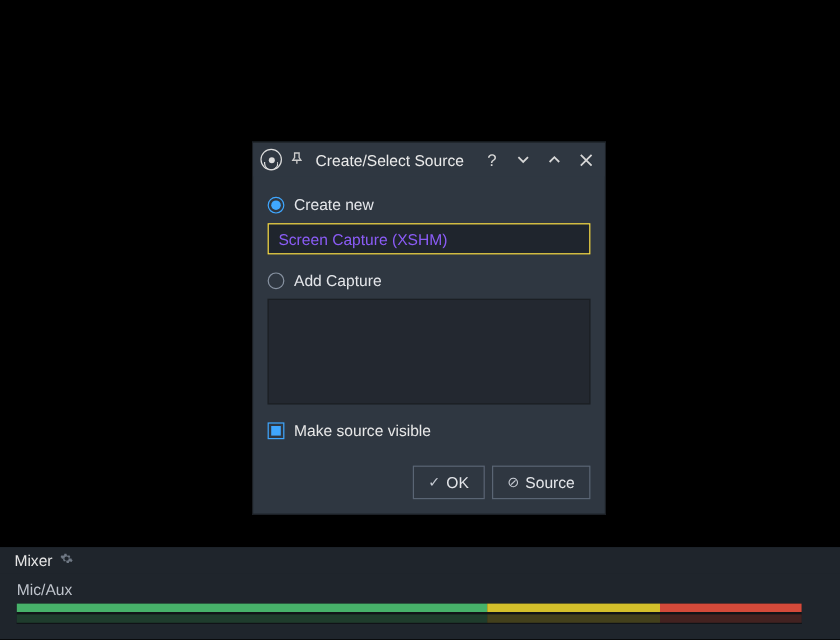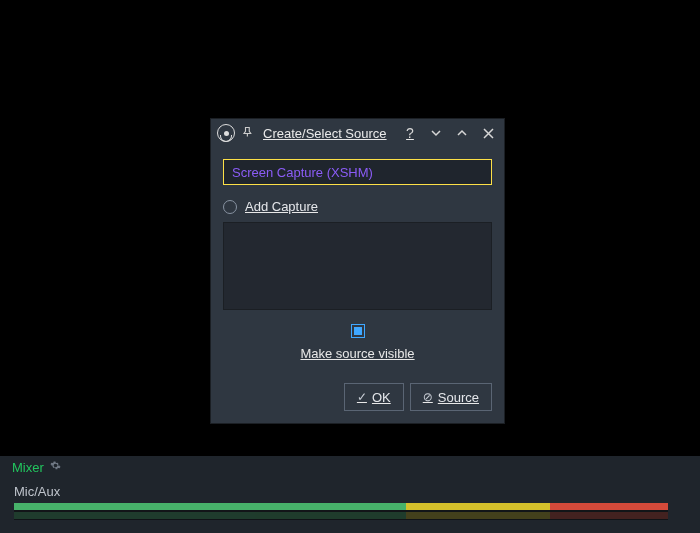--- a/index.html
+++ b/index.html
@@ -14,21 +14,20 @@
     }
 
     
     .dialog {
       position: absolute;
       left: 210px; top: 118px;
       width: 295px;
       background: #2f3741;
       border: 1px solid #1b1f24;
       box-shadow: 0 4px 16px rgba(0,0,0,.6);
-      text-decoration: underline;
     }
     .titlebar {
       display: flex; align-items: center;
       height: 28px;
       padding: 0 6px;
       background: #2f3741;
       gap: 6px;
     }
     .titlebar .app-icon {
       width: 18px; height: 18px;
@@ -110,21 +109,20 @@
       height: 88px;
       background: #232830;
       border: 1px solid #1b1f24;
       margin-top: 8px;
     }
 
     .checkbox-row {
       display: flex; align-items: center; gap: 8px;
       margin-top: 14px;
       cursor: pointer;
-      flex-direction: column;
     }
     .checkbox {
       width: 14px; height: 14px;
       border: 1.5px solid #3fa7ff;
       background: transparent;
       position: relative;
     }
     .checkbox.checked::after {
       content: "";
       position: absolute;
@@ -155,21 +153,21 @@
       left: 0; right: 0; bottom: 0;
       height: 78px;
       background: #1f252c;
       border-top: 1px solid #000;
     }
     .mixer-header {
       display: flex; align-items: center; gap: 6px;
       height: 22px;
       padding: 0 12px;
       background: #1f252c;
-      color: #22c55e;
+      color: #e5e5e5;
       font-size: 13px;
     }
     .gear { color: #6f7884; font-size: 12px; }
 
     .mixer-body {
       padding: 6px 32px 0 14px;
     }
     .channel-label {
       color: #bfc4cc; font-size: 13px;
       margin-bottom: 4px;
@@ -215,20 +213,24 @@
         </svg>
     </span>
     <span class="title-btn close-x">
       <svg width="11" height="11" viewBox="0 0 11 11" stroke="#d6d6d6" stroke-width="1.5">
           <path d="M1 1 L10 10 M10 1 L1 10"></path>
         </svg>
     </span>
   </div>
 
   <div class="dialog-body">
+    <div class="radio-row">
+      <span class="radio checked"></span>
+      <span class="radio-label">Create new</span>
+    </div>
 
     <input class="name-input" type="text" value="Screen Capture (XSHM)" style="">
 
     <div class="radio-row">
       <span class="radio"></span>
       <span class="radio-label">Add Capture</span>
     </div>
 
     <div class="listbox"></div>
 

